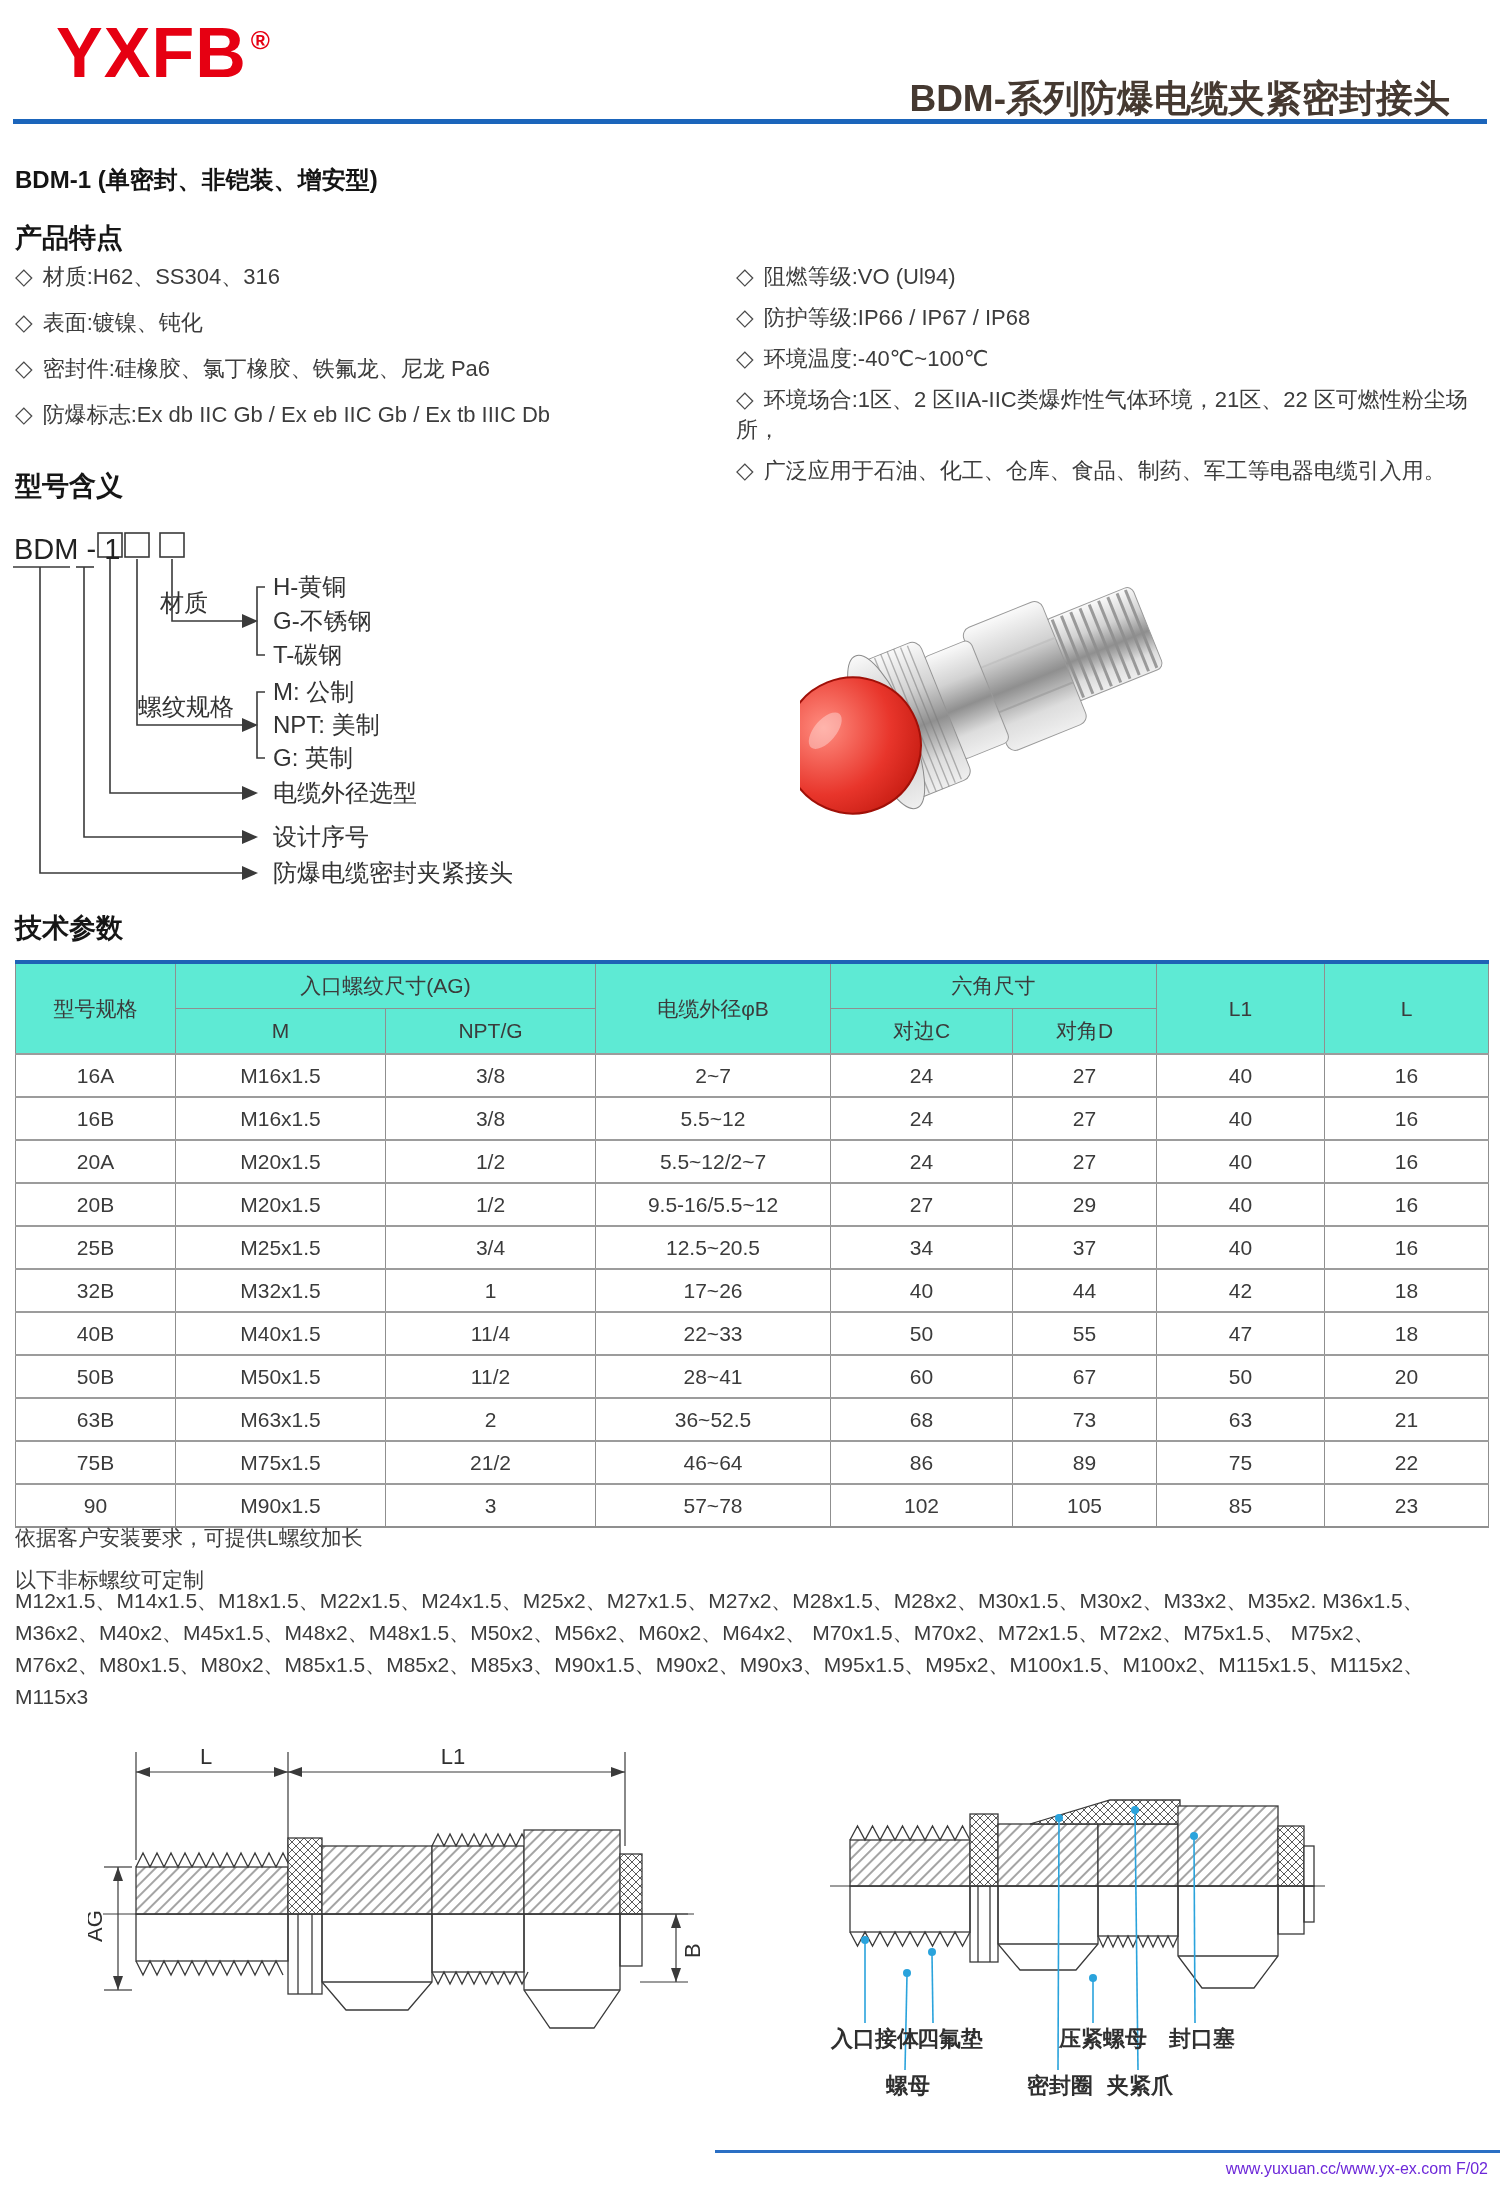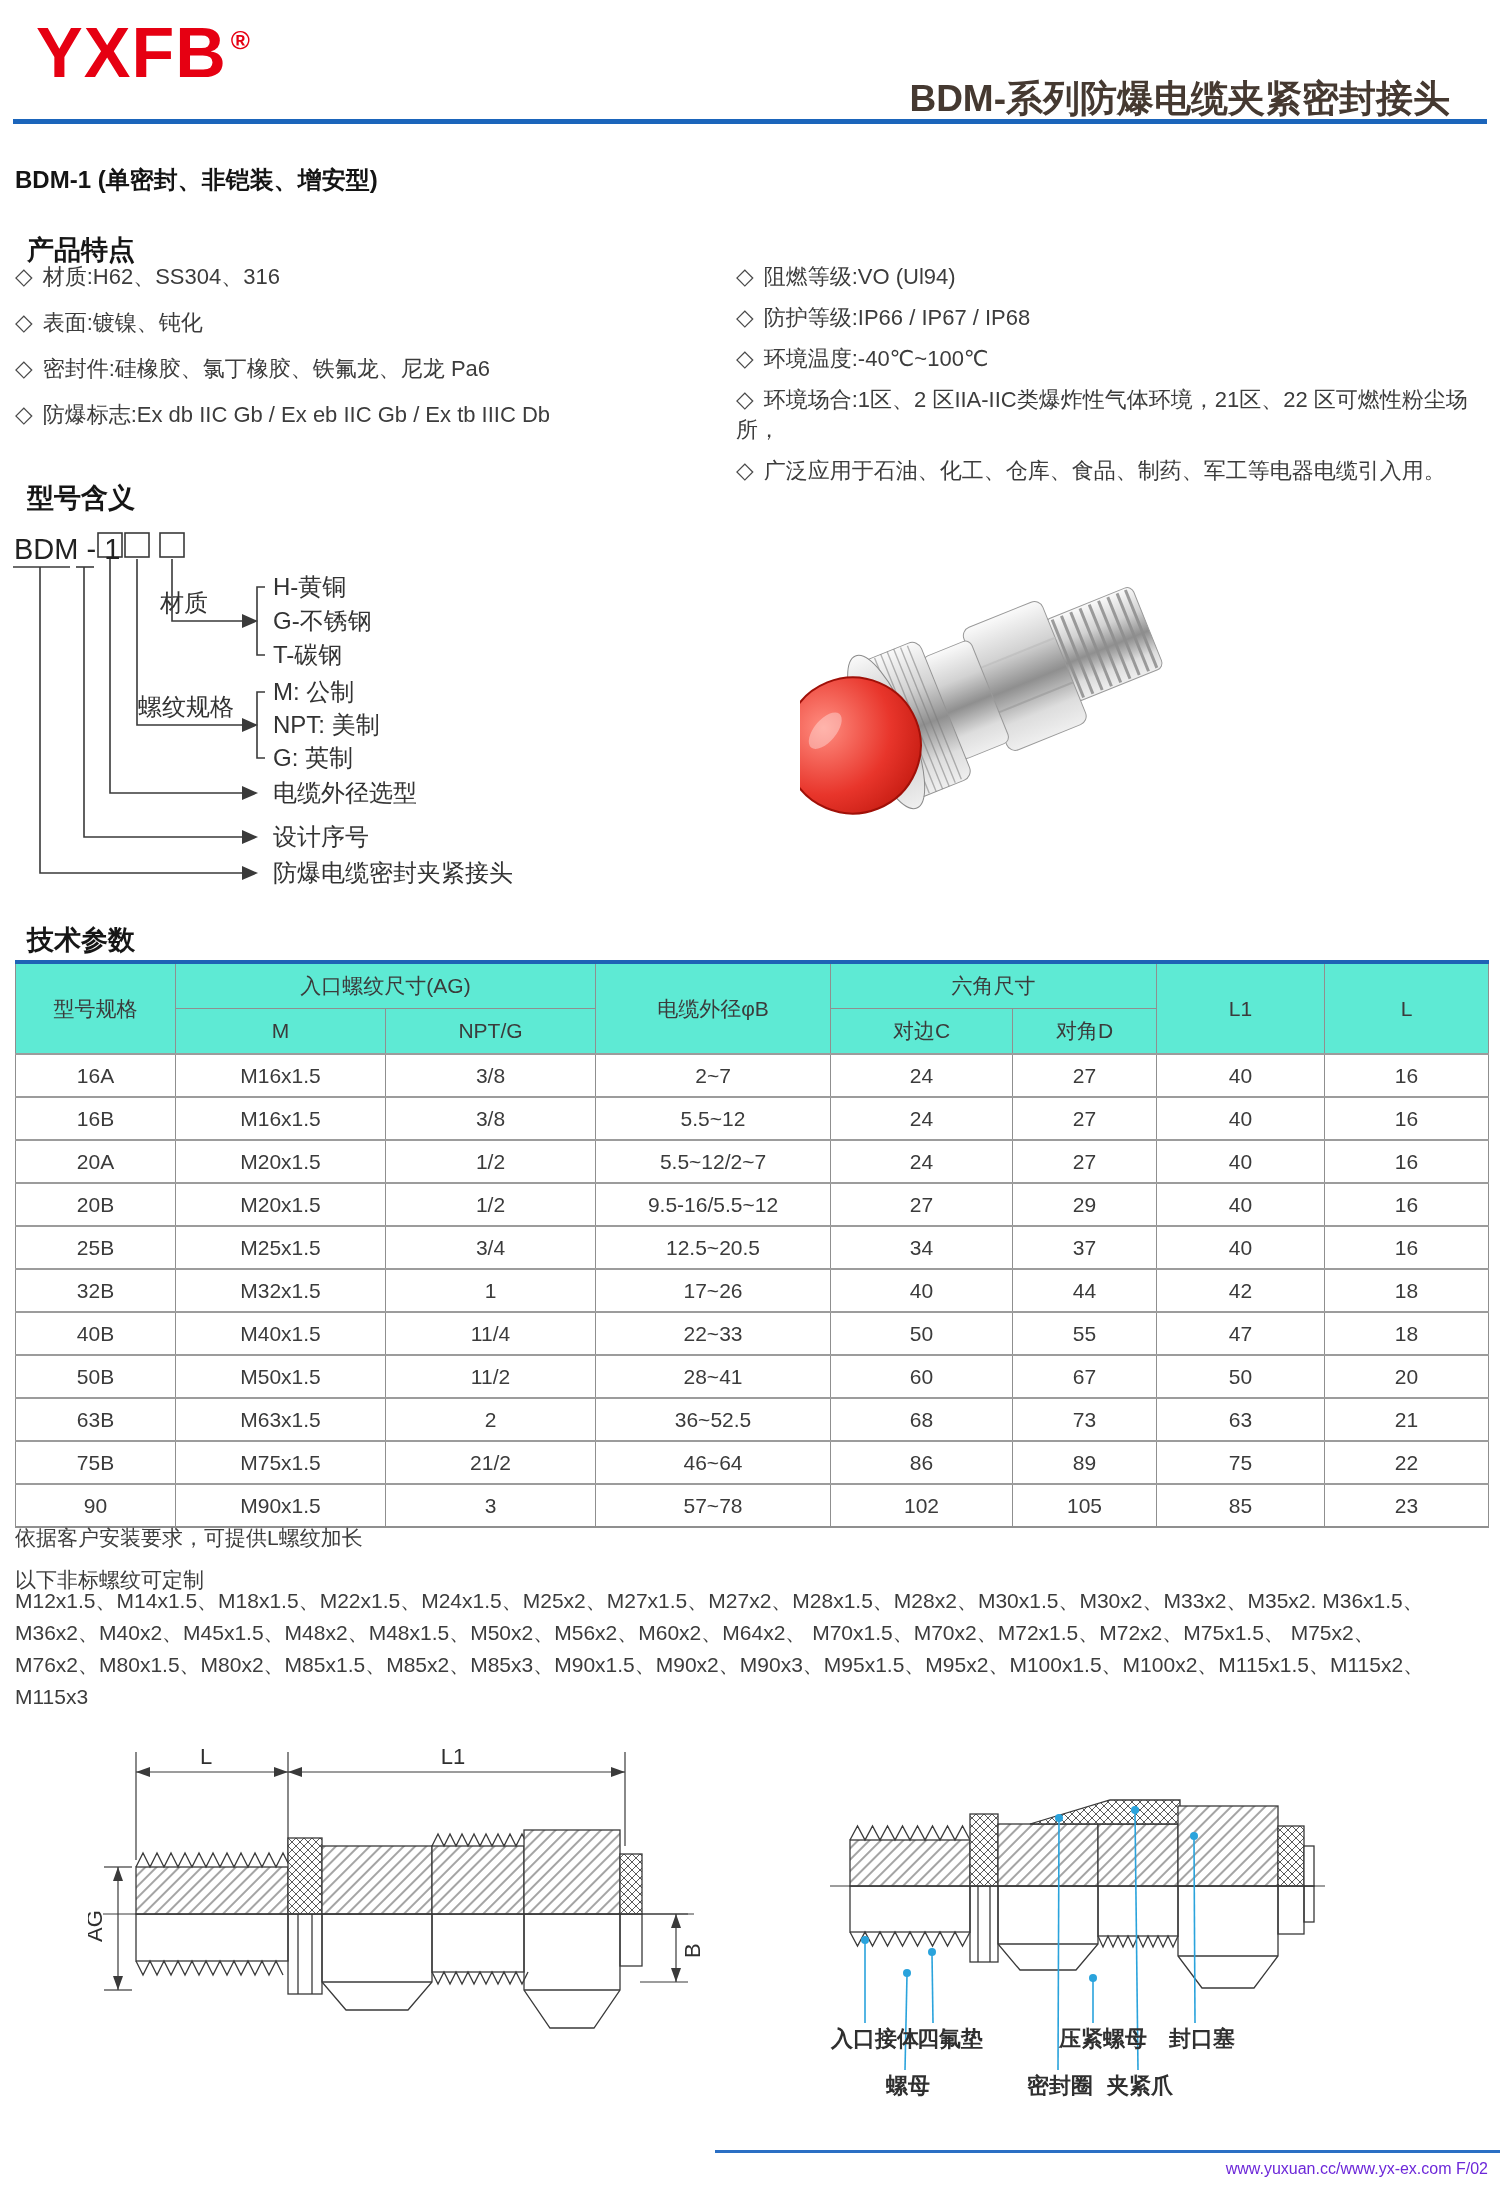--- a/index.html
+++ b/index.html
@@ -1,25 +1,25 @@
 <!DOCTYPE html>
 <html><head>
 <meta charset="utf-8">
 <style>
   html,body{margin:0;padding:0;background:#fff;}
   .page{position:relative;width:1500px;height:2197px;background:#fff;overflow:hidden;
         font-family:"Liberation Sans","DejaVu Sans",sans-serif;color:#3b3b3b;}
   .abs{position:absolute;}
   
-  .logo{left:36px;top:18px;font-size:70px;font-weight:900;color:#e60012;letter-spacing:1px;line-height:1;}
+  .logo{left:56px;top:18px;font-size:70px;font-weight:900;color:#e60012;letter-spacing:1px;line-height:1;}
   .logo .reg{font-size:26px;font-weight:700;vertical-align:28px;margin-left:4px;}
   .doc-title{right:38px;top:62px;font-size:37px;font-weight:700;color:#453931;margin:12px;}
   .blue-rule{left:13px;width:1474px;top:119px;height:5px;background:#1b65bb;}
   .subtitle{left:15px;top:164px;font-size:24px;font-weight:700;color:#141414;}
-  h2.sec{font-size:27px;font-weight:700;color:#161616;margin:12px;}
+  h2.sec{font-size:27px;font-weight:700;color:#161616;margin:0;}
   .features-h{left:15px;top:220px;}
   .model-h{left:15px;top:468px;}
   .specs-h{left:15px;top:910px;}
   
   .feat-col{list-style:none;margin:0;padding:0;font-size:22px;color:#3c3c3c;}
   .feat-left{left:15px;top:262px;width:680px;}
   .feat-right{left:712px;top:262px;width:788px;}
   .feat-left li{margin-bottom:16px;}
   .feat-right li{margin-bottom:11px;margin-left:24px;}
   .feat .dia{color:#4a4a4a;margin-right:10px;font-size:23px;}

